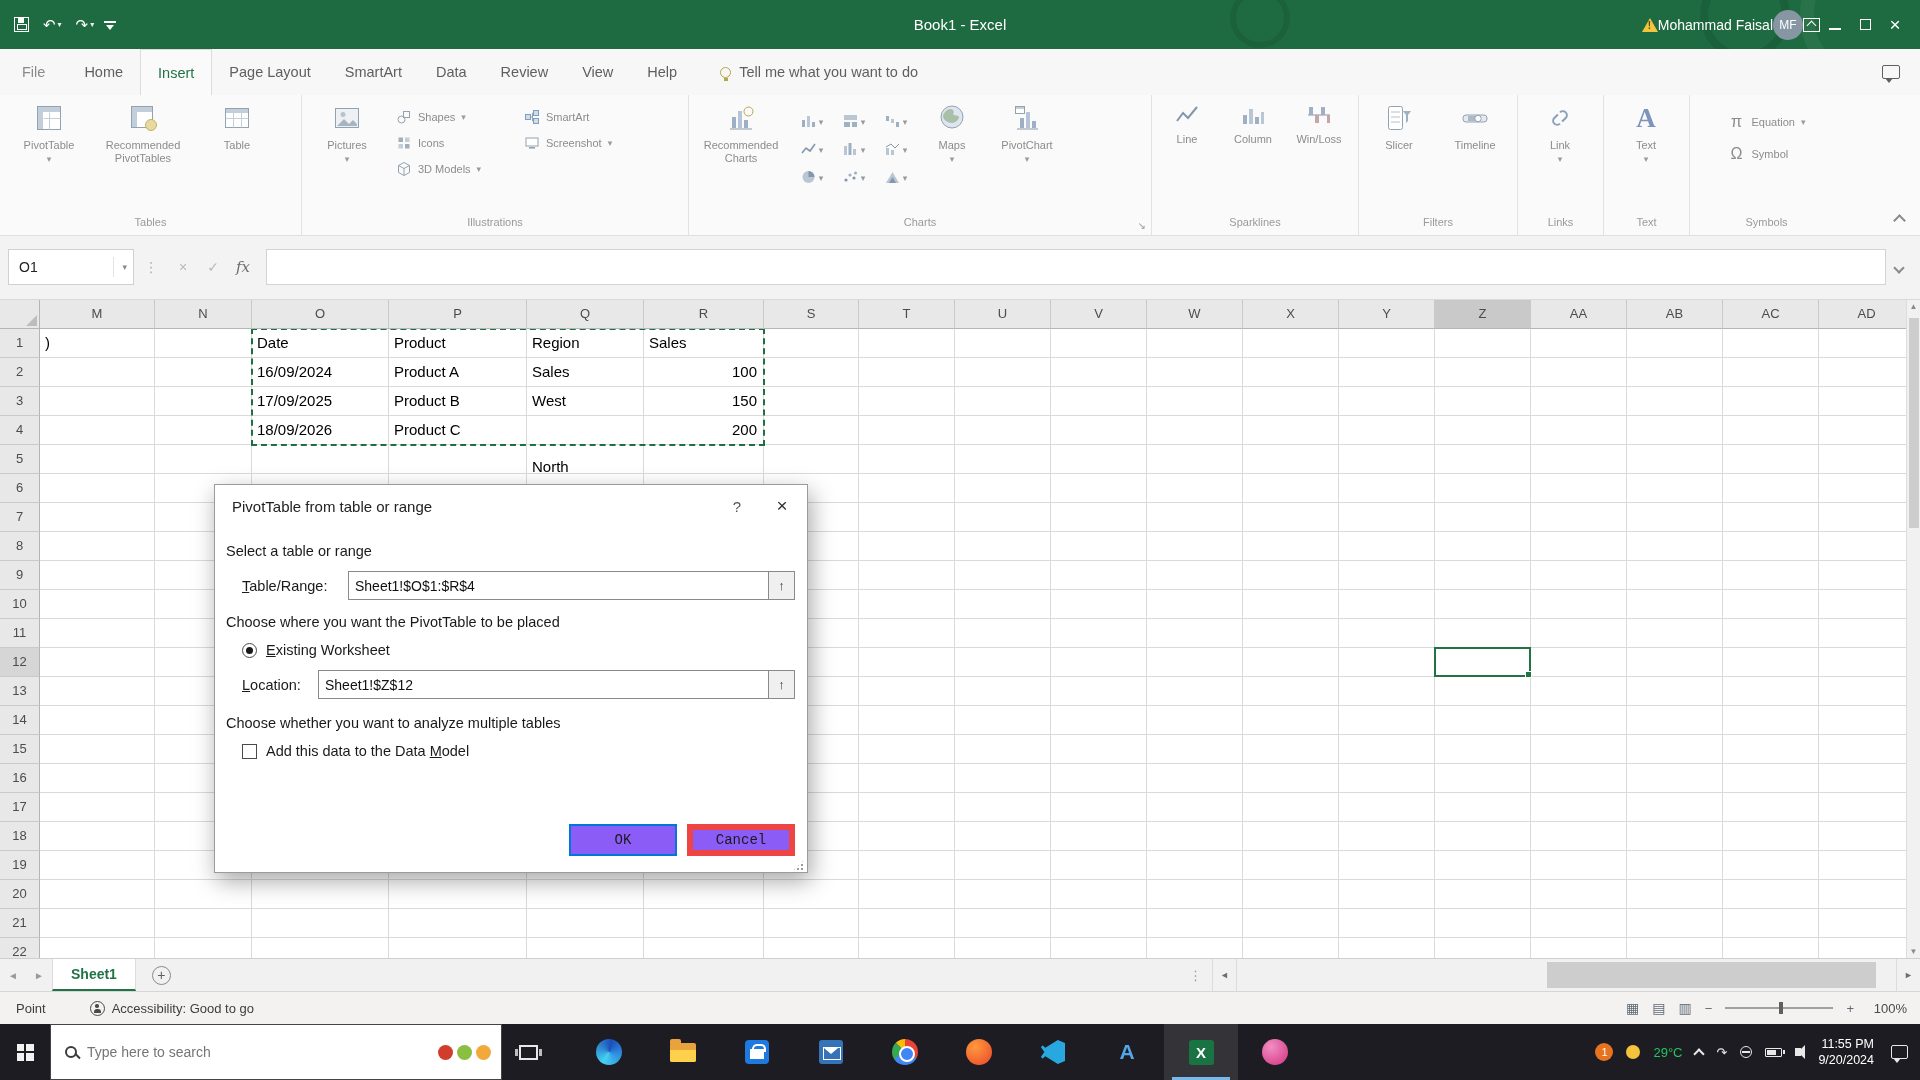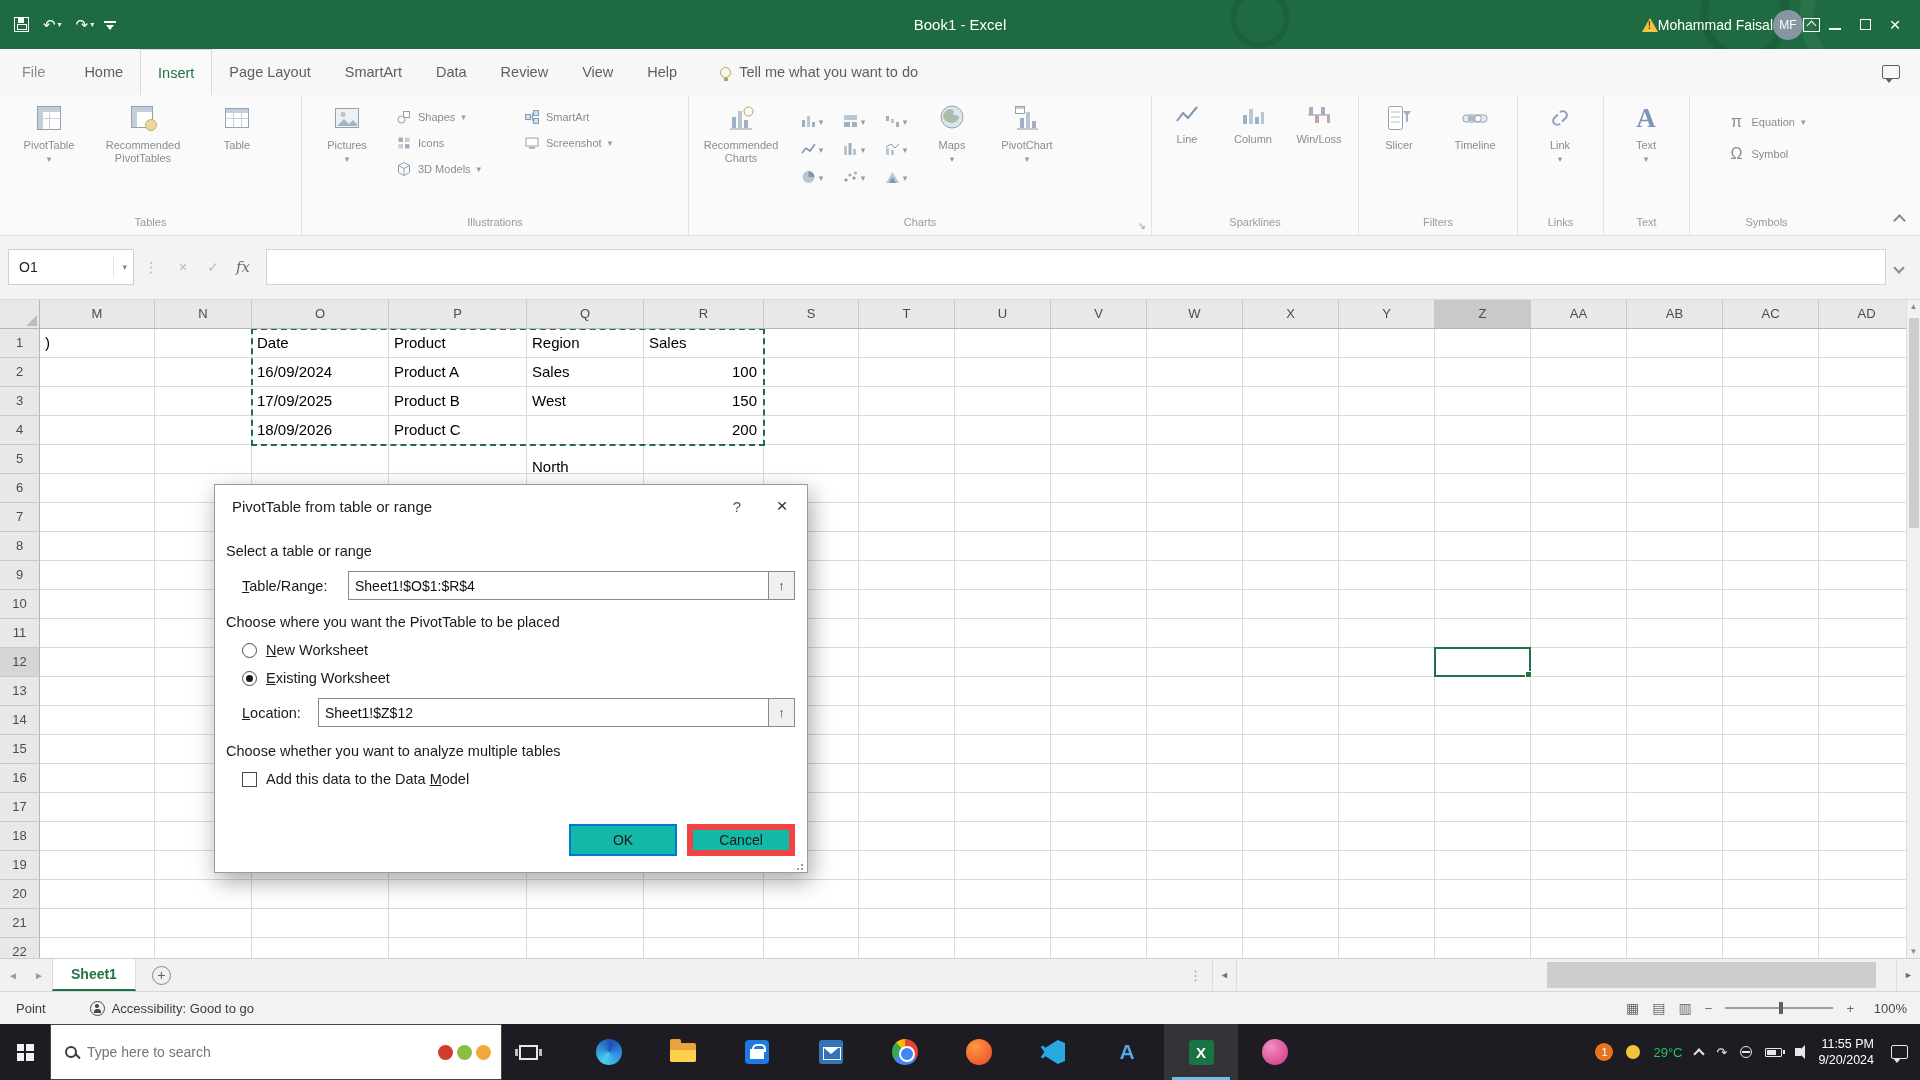--- a/index.html
+++ b/index.html
@@ -113,21 +113,21 @@
   .lbl-loc { width:76px; flex:none; }
   .dlg-input { flex:1; display:flex; align-items:stretch; height:29px;justify-content:center; }
   .dlg-input input { flex:1; height:29px; border:1px solid #8a8a8a; border-right:none; font-size:14px; padding:0 6px; font-family:"Liberation Sans", sans-serif; color:#111; outline:none; }
   .picker { width:27px; background:#f0f0f0; border:1px solid #8a8a8a; display:flex; align-items:center; justify-content:center; font-size:13px; color:#333; }
   .choice { display:flex; align-items:center; margin:12px 0 12px 16px; }
   .radio { width:15px; height:15px; border:1px solid #4a4a4a; border-radius:50%; margin-right:9px; position:relative; background:#fff; flex:none; }
   .radio.on::after { content:""; position:absolute; left:3px; top:3px; width:7px; height:7px; border-radius:50%; background:#1a1a1a; }
   .checkbox { width:15px; height:15px; border:1px solid #4a4a4a; background:#fff; margin-right:9px; flex:none; }
   .sec-gap { margin-top:16px; }
   .dlg-buttons { position:absolute; right:12px; bottom:18px; display:flex; gap:10px; }
-  .btn { width:108px; height:32px; display:flex; align-items:center; justify-content:center; font-size:14px; background:#14b8a6; color:#1a1a1a; }
+  .btn { width:108px; height:32px; display:flex; align-items:center; justify-content:center; font-size:14px; background:#8b5cf6; color:#1a1a1a;font-family:Liberation Mono, monospace; }
   .btn.primary { border:2px solid #0078d7; }
   .btn.plain { border:6px solid #ef4444; }
   .grip { position:absolute; right:2px; bottom:2px; width:13px; height:13px; background-image:radial-gradient(#9a9a9a 1px, transparent 1.4px); background-size:4px 4px; clip-path:polygon(100% 0, 100% 100%, 0 100%); }
 
   
   .sheetbar { position:absolute; top:958px; left:0; right:0; height:33px; background:#f1f1f1; border-top:1px solid #cfcfcf; display:flex; align-items:stretch; }
   .sb-nav { width:26px; display:flex; align-items:center; justify-content:center; font-size:10px; color:#9a9a9a; }
   .sheettab { padding:0 18px; background:#fff; display:flex; align-items:center; font-size:14px; font-weight:bold; color:#217346; border-bottom:2px solid #217346; border-right:1px solid #dcdcdc; border-left:1px solid #dcdcdc; }
   .addsheet { width:19px; height:19px; border-radius:50%; border:1px solid #8a8a8a; color:#5f5f5f; font-size:14px; line-height:16px; text-align:center; margin:auto 0 auto 16px; }
   .sb-right { margin-left:auto; display:flex; align-items:stretch; }
@@ -679,24 +679,20 @@
       <div class="dlg-section">Select a table or range</div>
       <div class="dlg-field">
         <span class="lbl-tr"><span></span><u>T</u><span>able/Range:</span></span>
         <span class="dlg-input">
           <input value="Sheet1!$O$1:$R$4" style="">
           <span class="picker">↑</span>
         </span>
       </div>
       <div class="dlg-section">Choose where you want the PivotTable to be placed</div>
       <div class="choice">
-        <span class="radio"></span>
-        <span><span></span><u>N</u><span>ew Worksheet</span></span>
-      </div>
-      <div class="choice">
         <span class="radio on"></span>
         <span><span></span><u>E</u><span>xisting Worksheet</span></span>
       </div>
       <div class="dlg-field" style="margin-top:6px">
         <span class="lbl-loc"><span></span><u>L</u><span>ocation:</span></span>
         <span class="dlg-input">
           <input value="Sheet1!$Z$12" style="">
           <span class="picker">↑</span>
         </span>
       </div>

